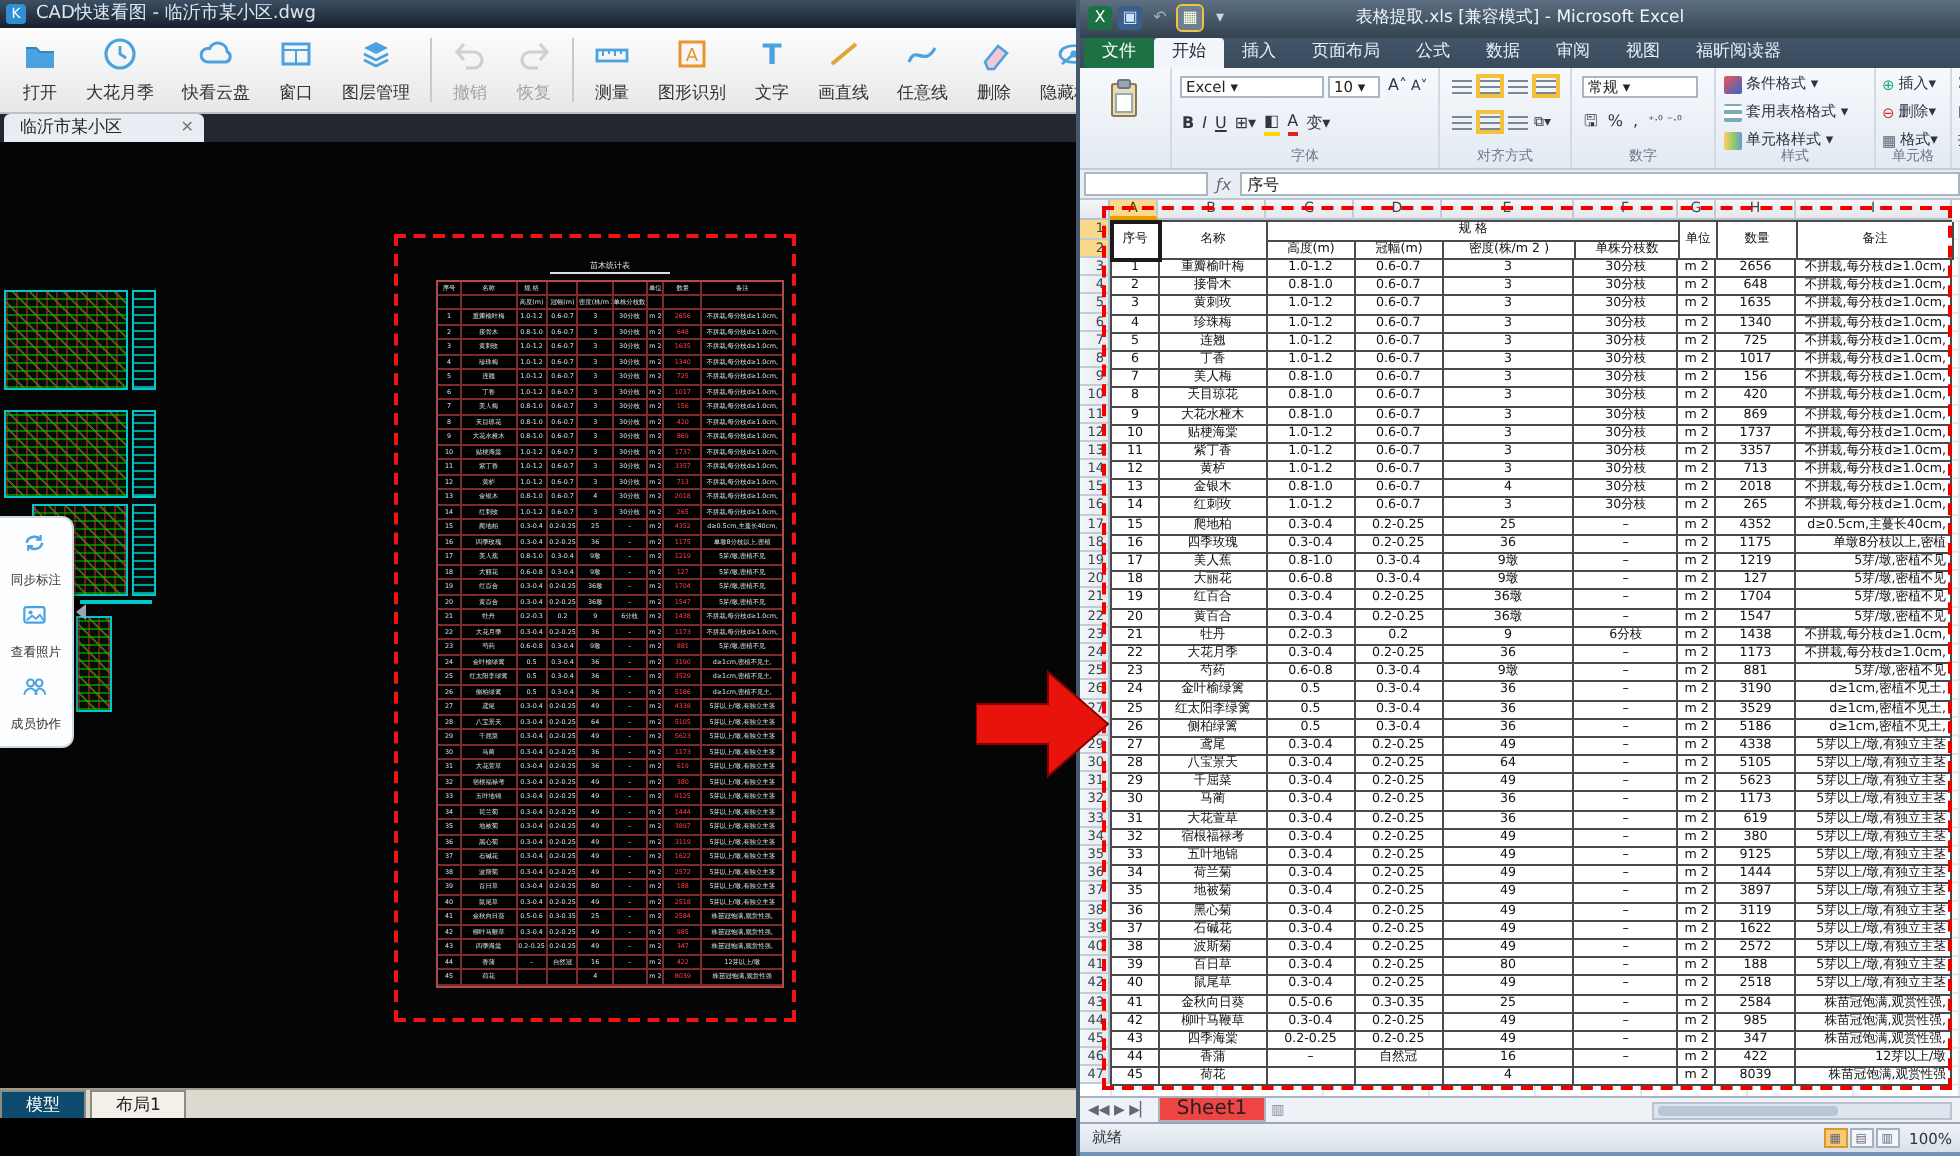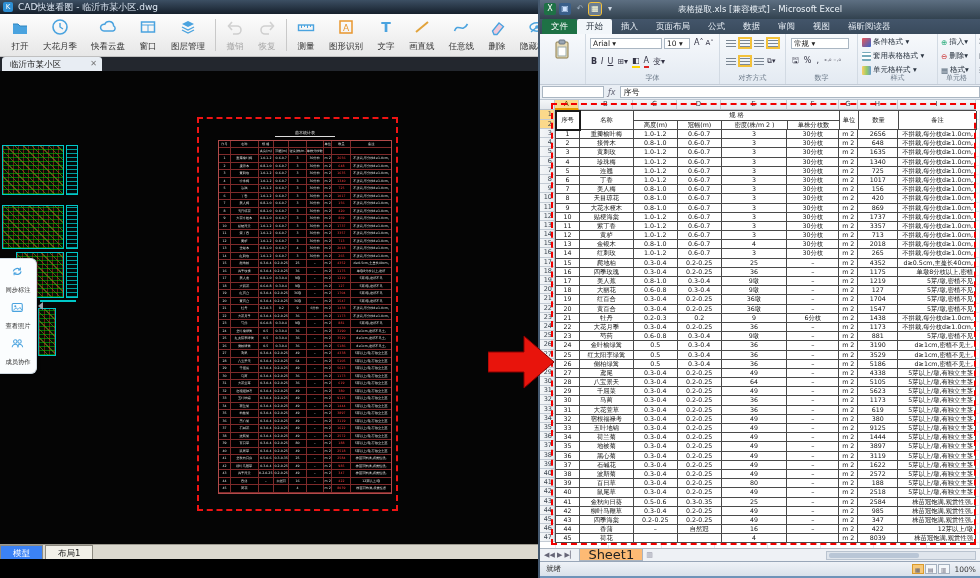--- a/index.html
+++ b/index.html
@@ -52,21 +52,21 @@
   .crow{display:flex;height:7.5px;border-bottom:1px solid #7e2a2a;}
   .crow.h1{height:7px;} .crow.h2{height:7px;}
   .ccell{border-right:1px solid #7e2a2a;color:#e0e0e0;font-size:3.2px;line-height:7px;overflow:hidden;
     text-align:center;white-space:nowrap;}
   .ccell.qty{color:#ff4040;}
   .ccell:last-child{border-right:none;}
 
   
   #cadlayout{left:0;top:544px;width:538px;height:15px;background:#dcd9cf;border-top:1px solid #9d9a90;display:flex;align-items:flex-end;}
   .ltab{height:14px;line-height:14px;font-size:8.5px;padding:0 12px;border:1px solid #8d8a80;border-bottom:none;cursor:pointer;}
-  .ltab.active{background:#3b82f6;color:#fff;}
+  .ltab.active{background:#0c4a6e;color:#fff;}
   .ltab.idle{background:#f2f0e8;color:#222;margin-left:2px;}
   #cadstatus{left:0;top:559px;width:538px;height:19px;background:#f0eee6;border-top:1px solid #b8b5ab;
     font-size:9px;color:#222;line-height:19px;}
   #coords{position:absolute;left:8px;}
   #scalemsg{position:absolute;left:268px;}
 
   
   #xlwin{left:538px;top:0;width:442px;height:578px;background:#eef2f7;border-left:2px solid #44586e;overflow:hidden;}
   #xltitle{left:0;top:0;width:100%;height:19px;background:linear-gradient(180deg,#5d6f82,#32424f);color:#eef4fa;}
   #xltitle .ttxt{position:absolute;left:0;right:0;text-align:center;font-size:8.5px;line-height:19px;white-space:nowrap;}
@@ -111,21 +111,21 @@
   .hcell{position:absolute;border-right:1px solid #4a4a4a;border-bottom:1px solid #4a4a4a;font-size:6.3px;color:#111;
     text-align:center;overflow:hidden;white-space:nowrap;background:#fff;cursor:cell;}
   #a1sel{position:absolute;left:-1px;top:-1px;width:26px;height:21px;border:2px solid #1a1a1a;pointer-events:none;}
   .xrow{display:flex;height:9.2px;}
   .xcell{border-right:1px solid #4a4a4a;border-bottom:1px solid #4a4a4a;font-size:6.3px;line-height:8px;color:#111;
     text-align:center;overflow:hidden;white-space:nowrap;cursor:cell;}
   .xcell.rem{text-align:right;padding-right:2px;}
   #xlrect{position:absolute;left:11px;top:3px;width:425px;height:442px;border:2px dashed #f20000;pointer-events:none;z-index:9;}
 
   #sheetbar{left:0;top:548px;width:100%;height:13px;background:#eef1f5;border-top:1px solid #aab4c0;display:flex;align-items:center;font-size:7px;color:#556;}
-  #sheettab{background:#fdba74;border:1px solid #aab4c0;border-top:none;padding:0 8px;height:12px;line-height:11px;font-size:13px;color:#222;cursor:pointer;}
+  #sheettab{background:#ef4444;border:1px solid #aab4c0;border-top:none;padding:0 8px;height:12px;line-height:11px;font-size:10px;color:#222;cursor:pointer;}
   #hscroll{margin-left:auto;margin-right:4px;width:150px;height:9px;background:#dfe5ec;border:1px solid #b9c3cf;position:relative;}
   #hthumb{position:absolute;left:2px;top:1px;width:90px;height:5px;background:#b9c6d6;border-radius:2px;}
   #xstatus{left:0;top:561px;width:100%;height:15px;background:linear-gradient(180deg,#eef2f7,#d9e1ea);border-top:1px solid #98a6b8;
     font-size:7.5px;color:#333;display:flex;align-items:center;}
   .viewbtn{width:12px;height:10px;border:1px solid #a5b1bf;background:#f4f7fa;margin-left:1px;font-size:6px;line-height:9px;text-align:center;color:#667;cursor:pointer;}
   .viewbtn.on{background:#f7c97a;border-color:#d99a2b;}
   #xlbottom{left:0;top:576px;width:100%;height:2px;background:#6f93b8;}
 
   
   #banner{left:410px;top:57px;width:213px;height:40px;border-radius:7px;
@@ -872,21 +872,21 @@
           <svg width="18" height="24">
               <rect x="3" y="3" width="12" height="16" rx="1" fill="#e8dcb8" stroke="#8a7a4a"></rect>
               <rect x="6" y="1" width="6" height="4" rx="1" fill="#9aa6b4" stroke="#6a7684"></rect>
               <rect x="5" y="8" width="8" height="9" fill="#fff" stroke="#9aa"></rect>
             </svg>
         </div>
       </div>
 
       <div class="rgroup" style="left:46px;width:134px;">
         <div class="rrow" style="left:4px;top:4px;">
-          <span class="selbox" style="width:72px;"><span>Arial</span> ▾</span>
+          <span class="selbox" style="width:72px;"><span>Excel</span> ▾</span>
           <span class="selbox" style="width:26px;"><span>10</span> ▾</span>
         </div>
         <div class="rrow" style="left:108px;top:4px;">
           <span class="mini">A˄</span>
           <span class="mini" style="font-size:7px;">A˅</span>
         </div>
         <div class="rrow" style="left:5px;top:22px;gap:4px;">
           <span class="mini" style="font-weight:bold;">B</span>
           <span class="mini" style="font-style:italic;">I</span>
           <span class="mini" style="text-decoration:underline;">U</span>

